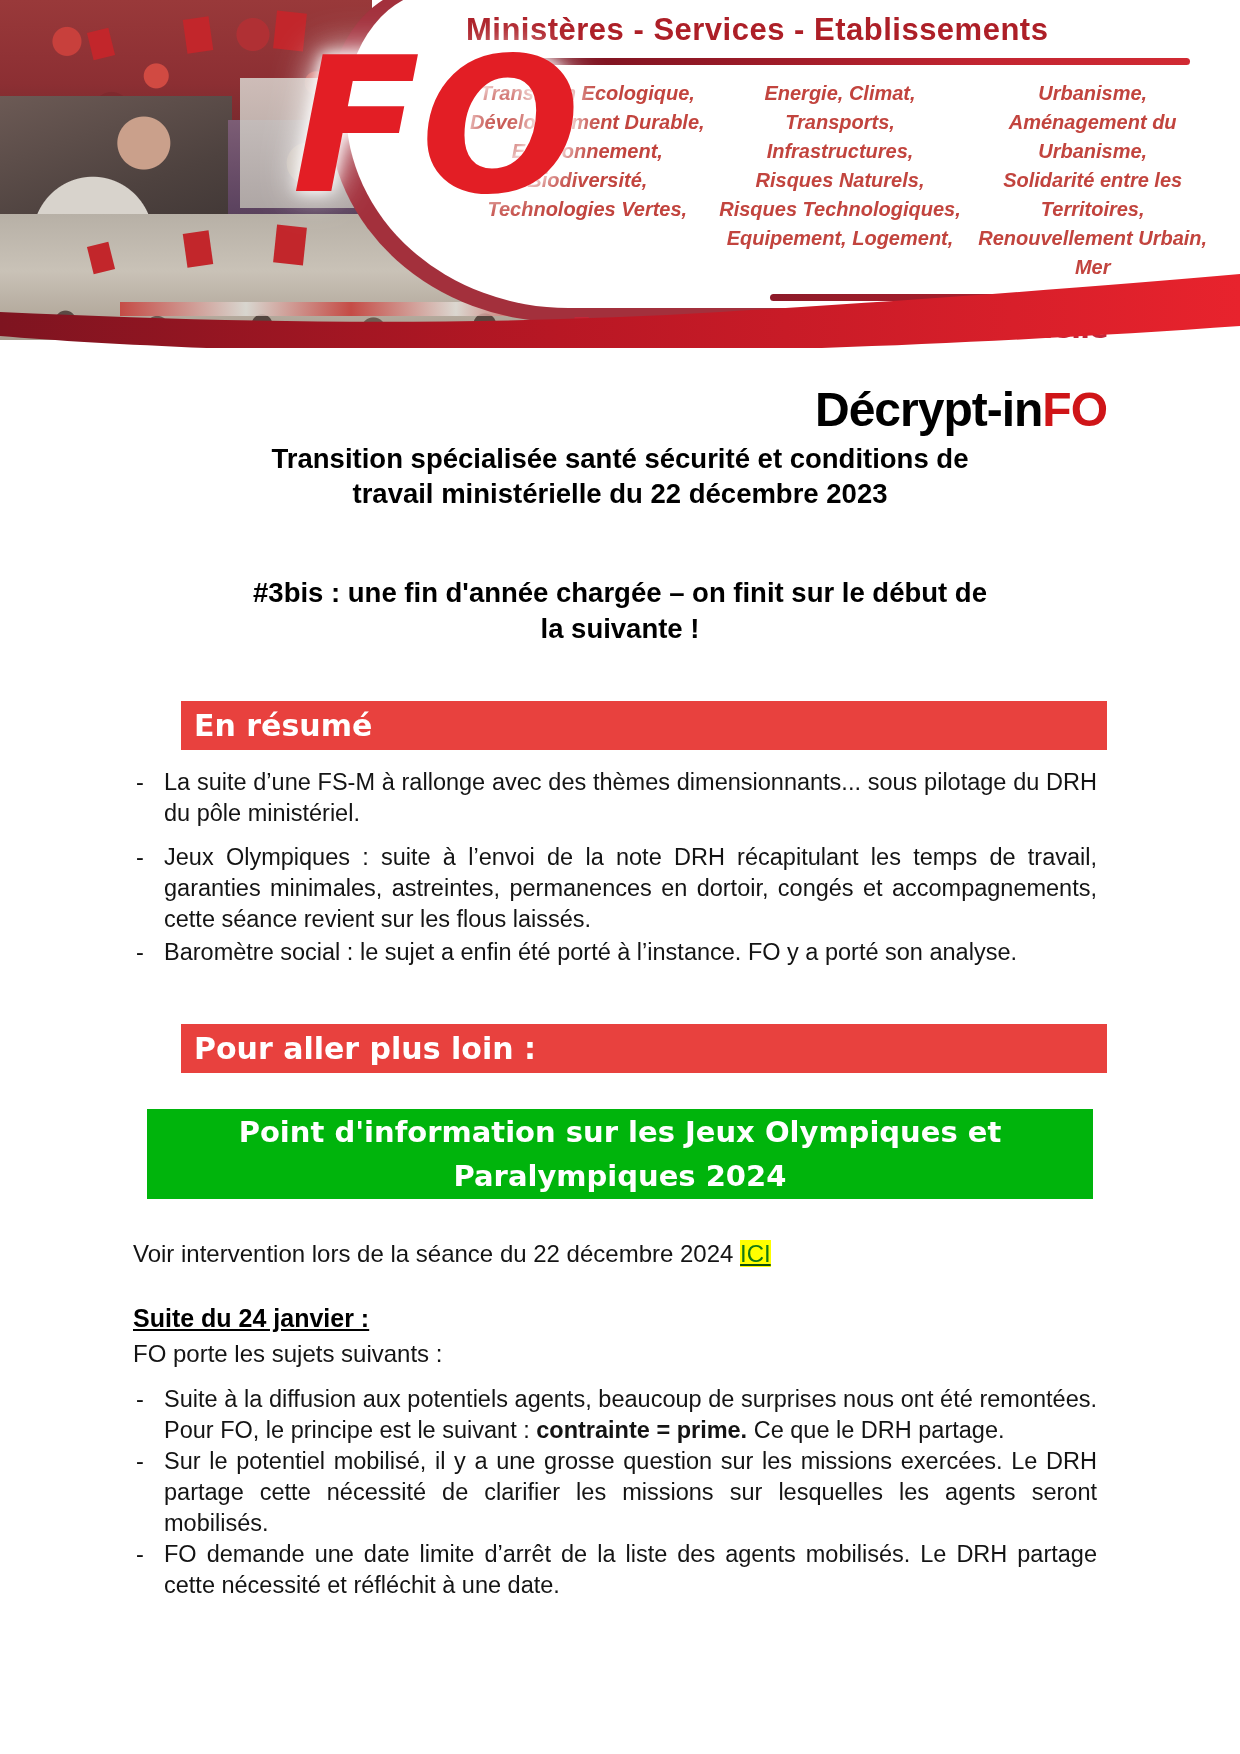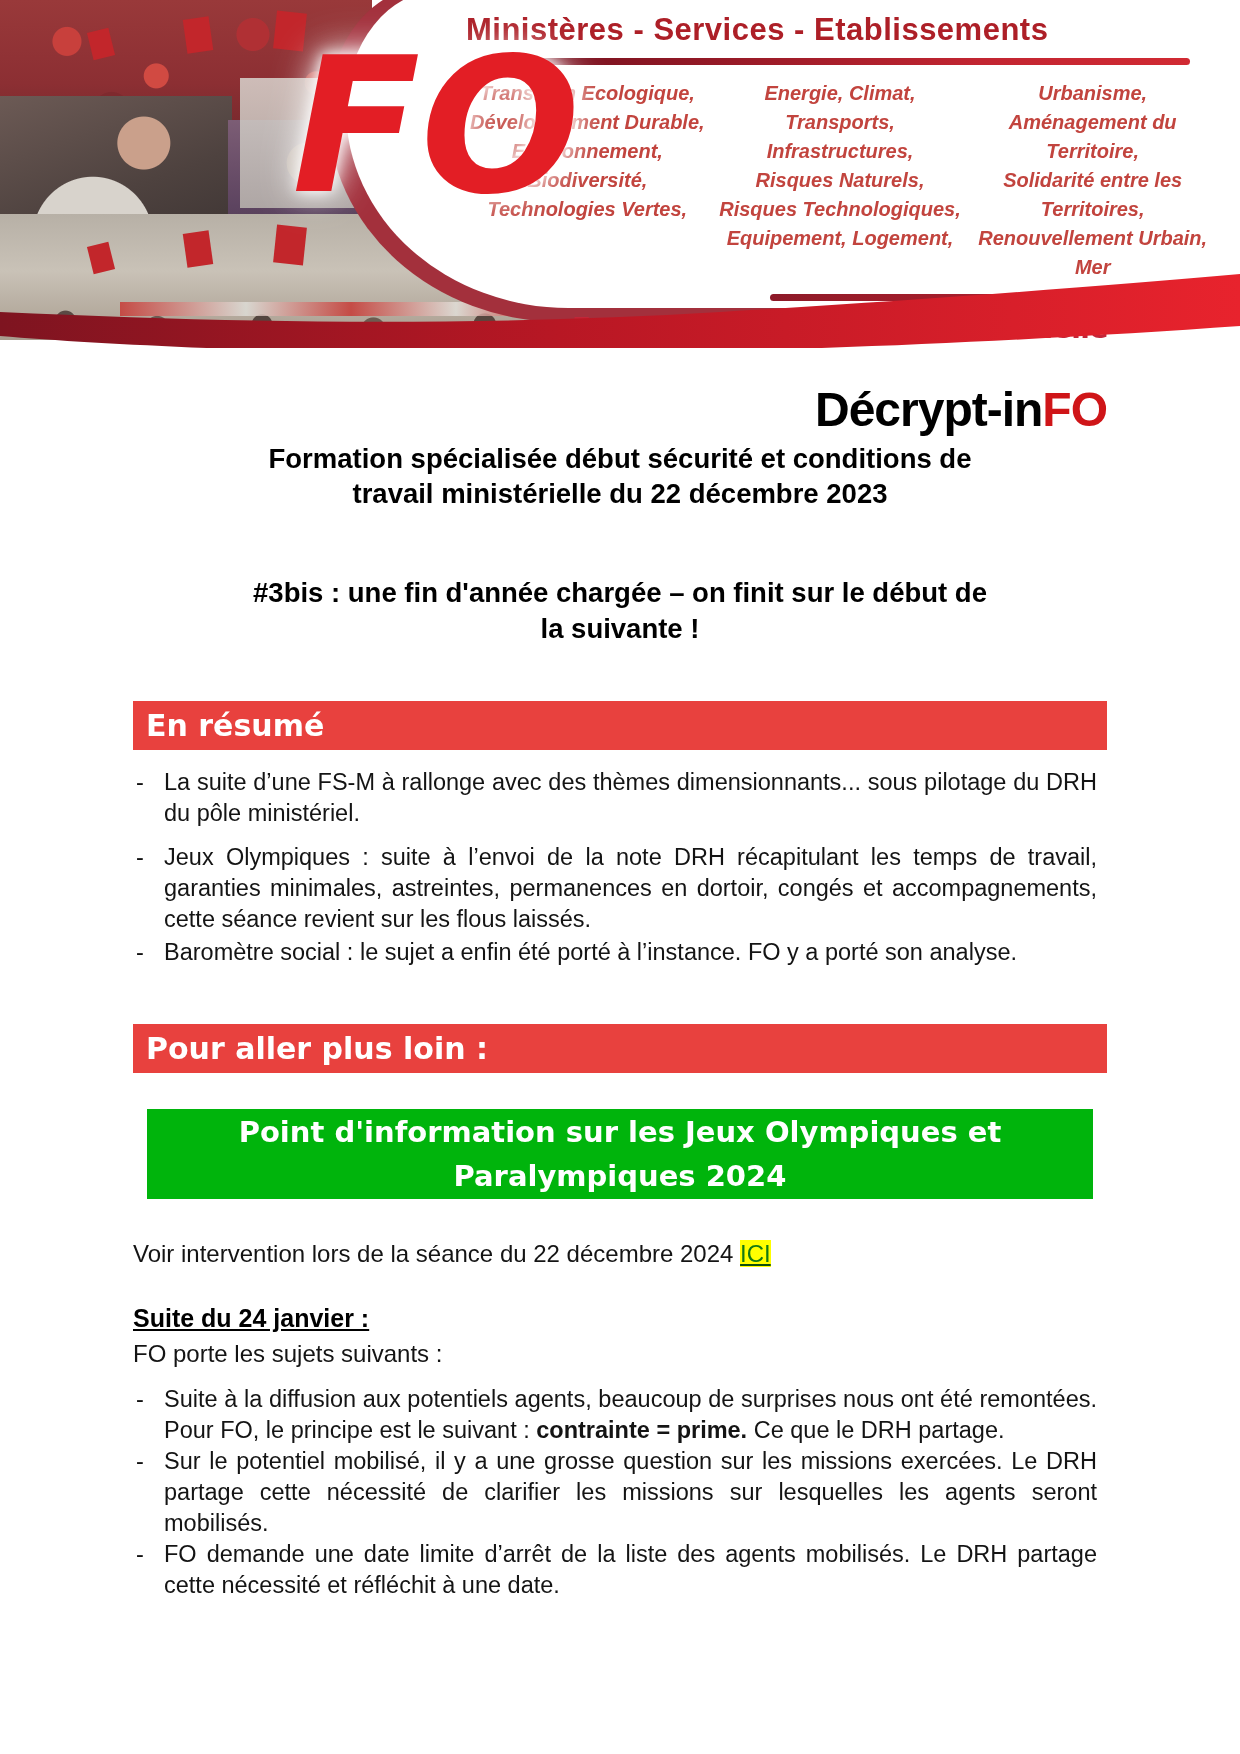--- a/index.html
+++ b/index.html
@@ -113,21 +113,21 @@
     font-weight:800; letter-spacing:-1px; color:#000;
   }
   .doc-title .t-red { color:#cf1518; }
   .doc-subtitle {
     margin-top:5px; text-align:center; font-weight:bold; font-size:27.5px; line-height:35px; color:#000;
   }
   .issue-heading {
     margin-top:64px; text-align:center; font-weight:bold; font-size:27.5px; line-height:36px; color:#000;
   }
   .banner {
-    font-family:"DejaVu Sans", sans-serif; font-weight:bold; color:#fff;
+    font-family:"DejaVu Sans", sans-serif; font-weight:bold; color:#fff;margin-left:48px;
   }
   .banner.red {
     margin-top:54px; background:#e8413e; height:49px; line-height:49px;
     font-size:30px; padding-left:13px;
   }
   .banner.red.mt-further { margin-top:56px; }
   .banner.green {
     margin:36px 14px 0; background:#00b40c; text-align:center;
     font-size:29px; line-height:44px; padding:1px 8px; height:90px;
   }
@@ -180,21 +180,21 @@
         </div>
         <div class="hcol">
           <div>Energie, Climat, Transports,</div>
           <div>Infrastructures,</div>
           <div>Risques Naturels,</div>
           <div>Risques Technologiques,</div>
           <div>Equipement, Logement,</div>
         </div>
         <div class="hcol">
           <div>Urbanisme,</div>
-          <div>Aménagement du Territoire,</div>
+          <div>Aménagement du Urbanisme,</div>
           <div>Solidarité entre les</div>
           <div>Territoires,</div>
           <div>Renouvellement Urbain, Mer</div>
         </div>
       </div>
       <div class="hdr-rule rule2"></div>
       <div class="hdr-sub">
         <div>Formation spécialisée ministérielle</div>
         <div>santé/sécurité/conditions de travail</div>
       </div>
@@ -212,21 +212,21 @@
       </defs>
       <path d="M0,38 C260,50 480,52 720,38 C940,25 1100,12 1240,0 L1240,52 C1040,66 800,78 540,80 C330,81 120,72 0,62 Z" fill="url(#swg)"></path>
     </svg>
   </header>
 
   <main class="content">
 
     <h1 class="doc-title"><span class="t-black">Décrypt-in</span><span class="t-red">FO</span></h1>
 
     <div class="doc-subtitle">
-      <div>Formation spécialisée début sécurité et conditions de</div>
+      <div>Transition spécialisée santé sécurité et conditions de</div>
       <div>travail ministérielle du 22 décembre 2023</div>
     </div>
 
     <div class="issue-heading">
       <div>#3bis : une fin d'année chargée – on finit sur le début de</div>
       <div>la suivante !</div>
     </div>
 
     <div class="banner red"><span>En résumé</span></div>
 

